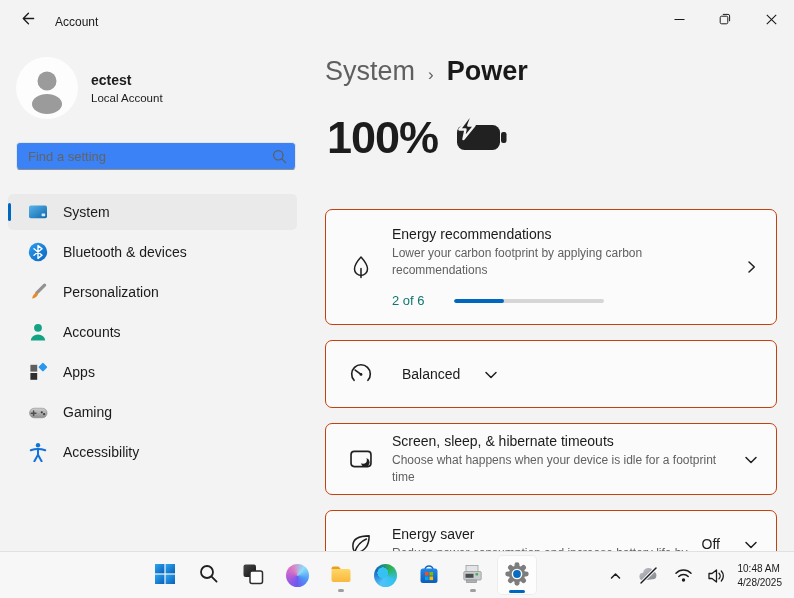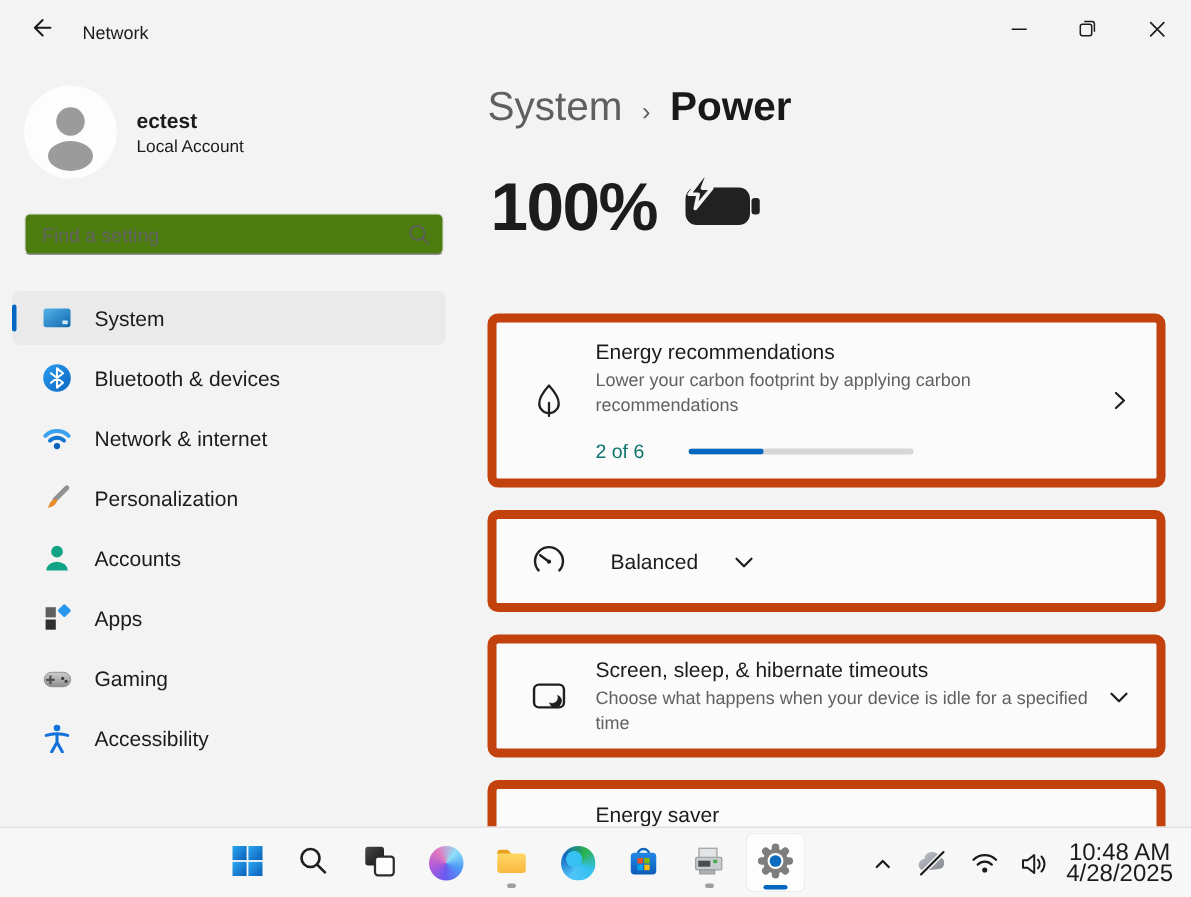--- a/index.html
+++ b/index.html
@@ -17,42 +17,42 @@
   .win-controls { position: absolute; right: 0; top: 0; display: flex; }
   .win-btn { width: 46px; height: 38px; display: flex; align-items: center; justify-content: center; background: transparent; border: none; cursor: pointer; }
   
   .user { position: absolute; left: 16px; top: 57px; display: flex; align-items: center; }
   .avatar { width: 62px; height: 62px; border-radius: 50%; background: #fdfdfd; overflow: hidden; flex: none; }
   .user-text { margin-left: 13px; }
   .user-name { font-size: 14px; font-weight: 700; }
   .user-type { font-size: 11.5px; margin-top: 4px; }
   
   .searchbox { position: absolute; left: 16px; top: 142px; width: 280px; height: 28px;
-    background: #4d7c0f; border: 1px solid #e5e5e5; border-bottom-color: #8f8f8f; border-radius: 4px; }
+    background: #3b82f6; border: 1px solid #e5e5e5; border-bottom-color: #8f8f8f; border-radius: 4px; }
   .searchbox input { width: 100%; height: 100%; border: none; outline: none; background: transparent;
     font-family: inherit; font-size: 13px; color: #1b1b1b; padding: 0 30px 0 11px; }
   .searchbox input::placeholder { color: #636363; }
   .search-glyph { position: absolute; right: 8px; top: 6px; }
   
   .nav { position: absolute; left: 8px; top: 194px; width: 289px; }
   .nav-item { position: relative; height: 36px; margin-bottom: 4px; border-radius: 5px;
     display: flex; align-items: center; padding-left: 20px; cursor: pointer; }
   .nav-item.sel { background: #eaeaea; }
   .accent-bar { position: absolute; left: 0; top: 9px; width: 3px; height: 18px; border-radius: 2px; background: #0067c0; }
   .nav-icon { width: 20px; height: 20px; margin-right: 15px; display: flex; align-items: center; justify-content: center; flex: none; }
   .nav-label { font-size: 14px; }
   
   .breadcrumb { position: absolute; left: 325px; top: 56px; display: flex; align-items: baseline; gap: 13px; font-size: 27px; }
   .bc-parent { color: #5f5f5f; }
   .bc-sep { color: #5f5f5f; font-size: 17px; }
   .bc-current { font-weight: 700; color: #191919; }
   .battery-row { position: absolute; left: 327px; top: 112px; display: flex; align-items: center; gap: 16px; }
   .battery-pct { font-size: 45px; font-weight: 600; letter-spacing: -1px; color: #1c1c1c; }
   .cards { position: absolute; left: 325px; top: 209px; width: 452px; }
-  .card { background: #fbfbfb; border: 6px solid #c2410c; border-radius: 7px;
+  .card { background: #fbfbfb; border: 1px solid #c2410c; border-radius: 7px;
     display: flex; align-items: center; padding: 9px 18px 9px 14px; margin-bottom: 15px; min-height: 68px; cursor: pointer; }
   .card-energy { min-height: 116px; }
   .card-icon { width: 42px; display: flex; justify-content: center; margin-right: 10px; flex: none; }
   .card-body { flex: 1; min-width: 0; }
   .card-title { font-size: 14px; margin-bottom: 3px; }
   .card-desc { font-size: 12px; color: #616161; line-height: 1.38; }
   .desc-w1 { max-width: 342px; } .desc-w2 { max-width: 252px; } .desc-w3 { max-width: 342px; } .desc-w4 { max-width: 312px; }
   .card-value { font-size: 14px; margin: 0 24px 0 10px; flex: none; }
   .chev { flex: none; display: flex; align-items: center; }
   .progress-row { display: flex; align-items: center; margin-top: 15px; }
@@ -69,36 +69,36 @@
     display: flex; align-items: center; justify-content: center; cursor: pointer; }
   .tb-btn.active { background: #fdfdfd; box-shadow: inset 0 0 0 1px #ededed; }
   .tb-underline { position: absolute; bottom: 2px; left: 12px; width: 16px; height: 3px; border-radius: 2px; background: #0067c0; }
   .run-dot { position: absolute; bottom: 3px; left: 17px; width: 6px; height: 3px; border-radius: 2px; background: #9f9f9f; }
   .circle24 { width: 23px; height: 23px; border-radius: 50%; }
   .copilot-bg { background: conic-gradient(from 40deg, #8ee0f9, #4e9af5, #6a5af0, #b15bd9, #e17cc0, #8ee0f9); }
   .edge-bg { background: radial-gradient(circle at 38% 38%, #35c1f1 0 26%, rgba(0,0,0,0) 27%),
              conic-gradient(from 210deg, #4fc3f7, #1565c0, #2bb24c, #35c1f1, #4fc3f7); }
   .tray { position: absolute; right: 4px; top: 0; height: 47px; display: flex; align-items: center; }
   .tray-btn { height: 40px; padding: 0 7px; display: flex; align-items: center; background: transparent; border: none; border-radius: 4px; cursor: pointer; }
-  .clock { text-align: center; font-size: 16px; line-height: 14px; padding: 0 8px 0 4px; cursor: pointer; }
+  .clock { text-align: left; font-size: 10px; line-height: 14px; padding: 0 8px 0 4px; cursor: pointer; }
 </style>
 </head>
 <body>
 
 <div>
 
   <div class="titlebar">
     <button class="back-btn">
       <span>
         <svg width="17" height="17" viewBox="0 0 18 18">
             <path d="M10 3.5 L4.5 9 L10 14.5 M4.5 9 H15.5" fill="none" stroke="#1b1b1b" stroke-width="1.4" stroke-linecap="round" stroke-linejoin="round"></path>
           </svg>
       </span>
     </button>
-    <span class="win-title">Network</span>
+    <span class="win-title">Account</span>
     <div class="win-controls">
       <button class="win-btn">
         <svg width="11" height="11" viewBox="0 0 11 11">
             <line x1="0.5" y1="5.5" x2="10.5" y2="5.5" stroke="#1b1b1b" stroke-width="1"></line>
           </svg>
       </button>
       <button class="win-btn">
         <svg width="12" height="12" viewBox="0 0 12 12">
             <rect x="1.2" y="3.2" width="7.6" height="7.6" rx="1.4" fill="none" stroke="#1b1b1b" stroke-width="1"></rect>
             <path d="M3.8 1.4 h5.3 a1.5 1.5 0 0 1 1.5 1.5 v5.3" fill="none" stroke="#1b1b1b" stroke-width="1"></path>
@@ -159,30 +159,20 @@
               <linearGradient id="btg" x1="0" y1="0" x2="1" y2="1">
                 <stop offset="0" stop-color="#2c9cf0"></stop>
                 <stop offset="1" stop-color="#0a66c2"></stop>
               </linearGradient>
             </defs>
             <circle cx="10" cy="10" r="9.2" fill="url(#btg)"></circle>
             <path d="M10 3.6 v12.8 M10 3.6 l4 3.2 L6 13.2 M10 16.4 l4-3.2 L6 6.8" fill="none" stroke="#ffffff" stroke-width="1.4" stroke-linecap="round" stroke-linejoin="round"></path>
           </svg>
       </span>
       <span class="nav-label">Bluetooth &amp; devices</span>
-    </div>
-    <div class="nav-item">
-      <span class="nav-icon">
-        <svg width="20" height="20" viewBox="0 0 20 20">
-            <path d="M2.2 8.6 a11 11 0 0 1 15.6 0" fill="none" stroke="#3aa0f0" stroke-width="2.6" stroke-linecap="round"></path>
-            <path d="M5.3 11.8 a6.6 6.6 0 0 1 9.4 0" fill="none" stroke="#1576d2" stroke-width="2.6" stroke-linecap="round"></path>
-            <circle cx="10" cy="15.4" r="2.1" fill="#0a5fb8"></circle>
-          </svg>
-      </span>
-      <span class="nav-label">Network &amp; internet</span>
     </div>
     <div class="nav-item">
       <span class="nav-icon">
         <svg width="20" height="20" viewBox="0 0 20 20">
             <line x1="16.6" y1="3.2" x2="8.6" y2="11.2" stroke="#919191" stroke-width="3.2" stroke-linecap="round"></line>
             <path d="M9.4 10.6 c-2.8 0.4 -4.4 2.2 -5.4 6 c3.8 -0.8 5.6 -2.4 6.2 -5.2 z" fill="#e78b2d"></path>
           </svg>
       </span>
       <span class="nav-label">Personalization</span>
     </div>
@@ -296,21 +286,21 @@
     <div class="card">
       <span class="card-icon">
         <svg width="26" height="26" viewBox="0 0 24 24">
             <rect x="2.8" y="5" width="18.4" height="14" rx="3" fill="none" stroke="#1f1f1f" stroke-width="1.5"></rect>
             <circle cx="15.9" cy="15.1" r="4" fill="#1f1f1f"></circle>
             <circle cx="13.9" cy="12.9" r="3.5" fill="#fbfbfb"></circle>
           </svg>
       </span>
       <div class="card-body">
         <div class="card-title">Screen, sleep, &amp; hibernate timeouts</div>
-        <div class="card-desc desc-w3">Choose what happens when your device is idle for a specified time</div>
+        <div class="card-desc desc-w3">Choose what happens when your device is idle for a footprint time</div>
       </div>
       <span class="chev">
         <svg width="14" height="13" viewBox="0 0 14 13">
             <path d="M2 4.5 L7 9.5 L12 4.5" fill="none" stroke="#1f1f1f" stroke-width="1.5" stroke-linecap="round" stroke-linejoin="round"></path>
           </svg>
       </span>
     </div>
 
     <div class="card">
       <span class="card-icon">

